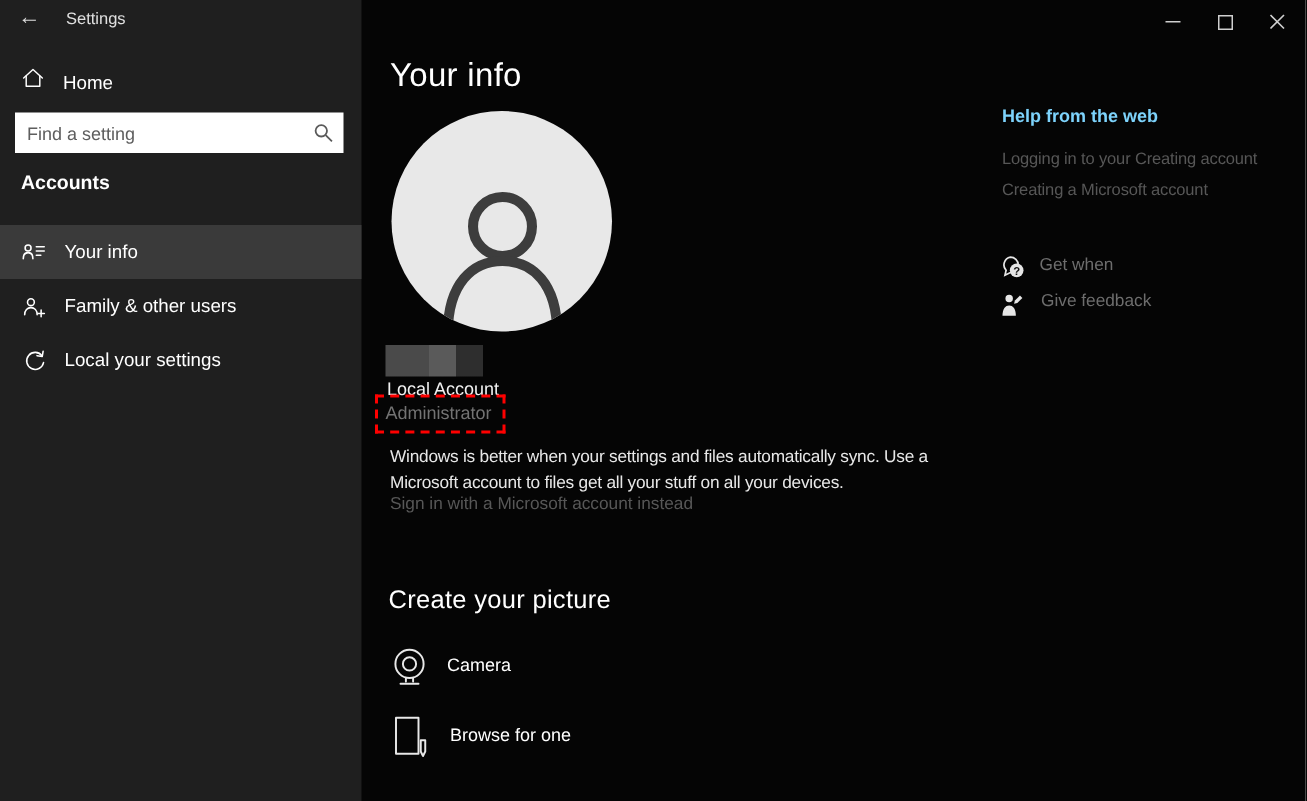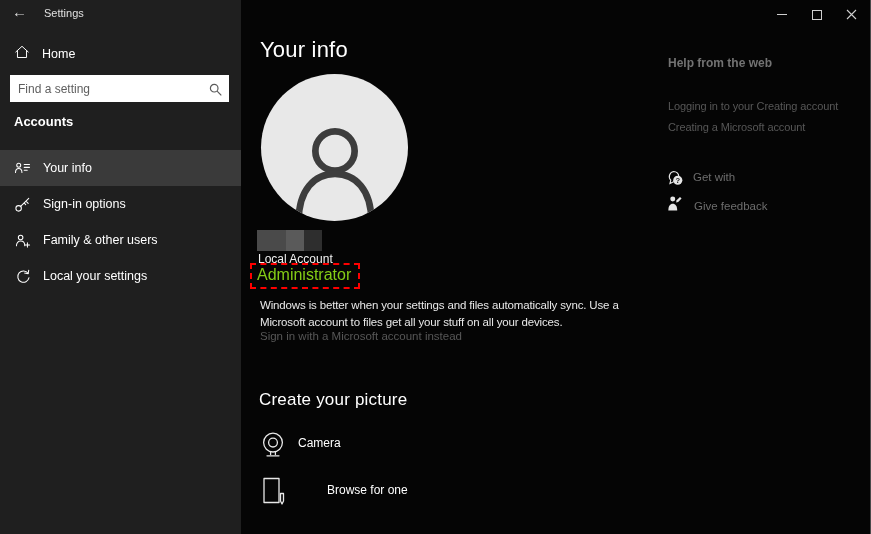--- a/index.html
+++ b/index.html
@@ -37,39 +37,39 @@
   .nav-item .lbl{font-size:12.5px;color:#fff;}
   .sicon{stroke:#fff;fill:none;stroke-width:1.1;stroke-linecap:round;stroke-linejoin:round;}
   
   #page-title{position:absolute;left:260px;top:37px;font-size:22px;font-weight:300;color:#fff;letter-spacing:.2px;}
   #avatar{position:absolute;left:261px;top:74px;width:147px;height:147px;border-radius:50%;background:#e8e8e8;display:flex;align-items:flex-end;justify-content:center;overflow:hidden;}
   #avatar svg{margin-bottom:-3px;}
   #redacted-name{position:absolute;left:257px;top:230px;width:65px;height:21px;
     background:linear-gradient(90deg,#4a4a4a 0 45%,#5a5a5a 45% 72%,#2e2e2e 72% 100%);}
   #account-type{position:absolute;left:258px;top:252px;font-size:12px;color:#f2f2f2;}
   #admin-box{position:absolute;left:250px;top:263px;border:2px dashed #fe0000;padding:1px 7px 3px 5px;}
-  #admin-box span{font-size:16px;color:#84cc16;}
+  #admin-box span{font-size:12px;color:#737373;}
   .para-line{position:absolute;left:260px;font-size:11.5px;letter-spacing:-0.15px;color:#e8e8e8;white-space:nowrap;}
   #para-1{top:299px;} #para-2{top:316px;}
   #signin-link{position:absolute;left:260px;top:330px;font-size:11.5px;color:#575757;cursor:pointer;white-space:nowrap;text-align:right;}
   #create-heading{position:absolute;left:259px;top:390px;font-size:17px;font-weight:300;color:#fff;letter-spacing:.2px;}
   .pic-row{position:absolute;display:flex;cursor:pointer;}
   #camera-row{left:258px;top:430px;}
-  #browse-row{left:260px;top:476px;gap:27px;}
+  #browse-row{left:260px;top:476px;}
   .pic-row .pic-ico{width:40px;}
   .pic-row .lbl{font-size:12px;color:#fff;padding-top:7px;}
   #camera-row .lbl{padding-top:6px;}
   .micon{stroke:#e8e8e8;fill:none;stroke-width:1.3;stroke-linecap:round;stroke-linejoin:round;}
   
-  #help-heading{position:absolute;left:668px;top:56px;font-size:12px;font-weight:bold;color:#737373;}
+  #help-heading{position:absolute;left:668px;top:70px;font-size:12px;font-weight:bold;color:#7dd3fc;}
   .help-link{position:absolute;left:668px;font-size:11px;letter-spacing:-0.1px;color:#575757;white-space:nowrap;cursor:pointer;}
   #help-link-0{top:100px;} #help-link-1{top:121px;text-align:center;}
   .help-row{position:absolute;display:flex;align-items:flex-start;cursor:pointer;}
   #gethelp-row{left:666px;top:168px;}
-  #feedback-row{left:667px;top:192px;align-items:center;}
+  #feedback-row{left:667px;top:192px;}
   .help-row .hico{width:27px;padding-top:1px;}
   .help-row .lbl{font-size:11.5px;color:#6d6d6d;padding-top:3px;}
   
   #right-edge{position:absolute;right:0;top:0;width:1px;height:534px;background:#4a4a4a;}
 </style>
 </head>
 <body>
 
 <div id="window">
 
@@ -119,29 +119,20 @@
               <circle cx="5" cy="5.6" r="2.1"></circle>
               <path d="M1.6 13.2 C1.6 10.4 3.1 8.9 5 8.9 C6.9 8.9 8.4 10.4 8.4 13.2"></path>
               <path d="M10.8 4.8 H16.4 M10.8 7.8 H16.4 M10.8 10.8 H14.0"></path>
             </svg>
         </span>
         <span class="lbl">Your info</span>
       </div>
       <div class="nav-item">
         <span class="ico">
           <svg width="17" height="17" viewBox="0 0 18 18" class="sicon">
-              <circle cx="4.9" cy="13.1" r="2.9"></circle>
-              <path d="M7 11 L15.6 2.4 M12.6 5.4 L15 7.8 M10.6 7.4 L12.4 9.2"></path>
-            </svg>
-        </span>
-        <span class="lbl">Sign-in options</span>
-      </div>
-      <div class="nav-item">
-        <span class="ico">
-          <svg width="17" height="17" viewBox="0 0 18 18" class="sicon">
               <circle cx="7" cy="5.8" r="2.4"></circle>
               <path d="M2.6 14.6 C2.6 11.4 4.5 9.6 7 9.6 C9.5 9.6 11.4 11.4 11.4 14.6"></path>
               <path d="M14.2 11.4 V16 M11.9 13.7 H16.5"></path>
             </svg>
         </span>
         <span class="lbl">Family &amp; other users</span>
       </div>
       <div class="nav-item">
         <span class="ico">
           <svg width="17" height="17" viewBox="0 0 18 18" class="sicon">
@@ -205,21 +196,21 @@
     <a class="help-link" id="help-link-1">Creating a Microsoft account</a>
 
     <div class="help-row" id="gethelp-row">
       <span class="hico">
         <svg width="19" height="19" viewBox="0 0 20 20">
           <path d="M8 2.6 A5.5 5.5 0 0 1 13.5 8 A5.5 5.5 0 0 1 8 13.4 L4.2 15.2 L5 11.8 A5.5 5.5 0 0 1 8 2.6 Z" stroke="#e6e6e6" stroke-width="1.2" fill="none"></path>
           <circle cx="12.4" cy="11.8" r="4.8" fill="#e6e6e6"></circle>
           <text x="12.4" y="14.8" font-size="8" font-weight="bold" fill="#141414" text-anchor="middle" font-family="Liberation Sans, sans-serif">?</text>
         </svg>
       </span>
-      <span class="lbl">Get with</span>
+      <span class="lbl">Get when</span>
     </div>
 
     <div class="help-row" id="feedback-row">
       <span class="hico">
         <svg width="16" height="19" viewBox="0 0 18 20">
           <circle cx="6.5" cy="6" r="2.8" fill="#e6e6e6"></circle>
           <path d="M1.5 19 C1.5 13.8 3.6 11.4 6.5 11.4 C9.4 11.4 11.5 13.8 11.5 19 Z" fill="#e6e6e6"></path>
           <path d="M10.8 7.6 L14.6 3.8 L16.4 5.6 L12.6 9.4 L10.2 10 Z" fill="#e6e6e6"></path>
         </svg>
       </span>

